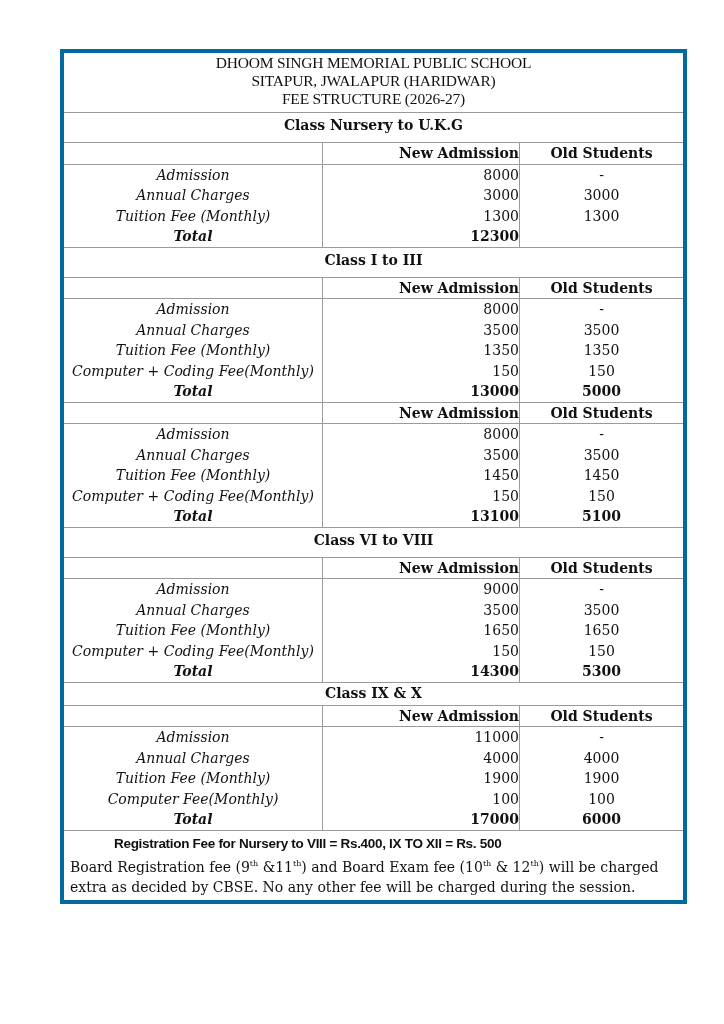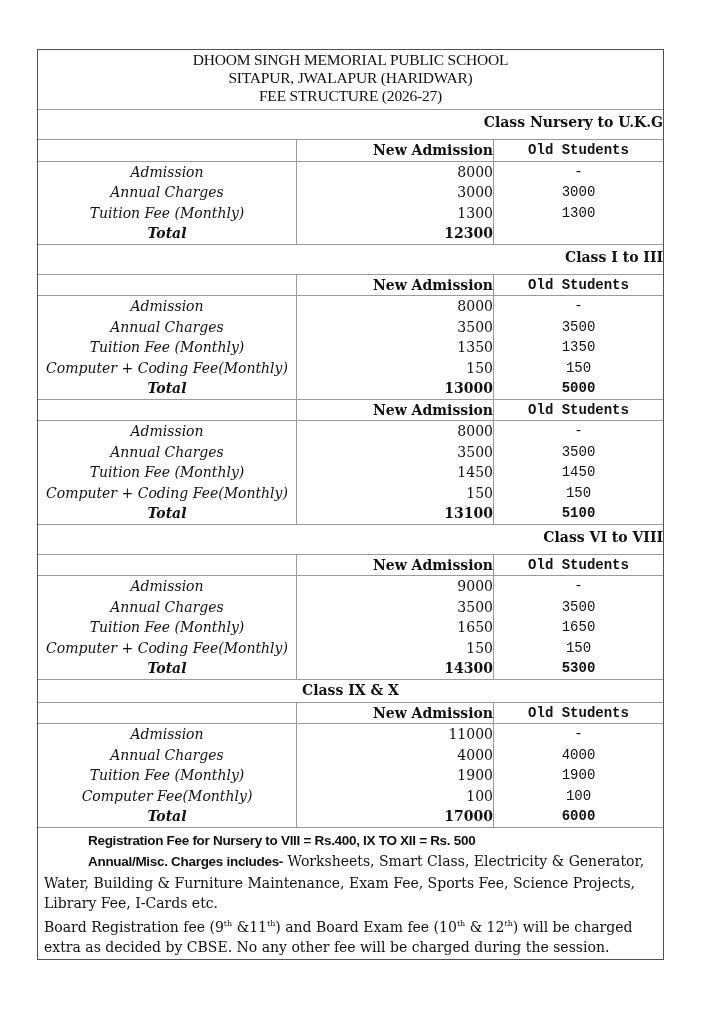--- a/index.html
+++ b/index.html
@@ -1,26 +1,26 @@
 <!DOCTYPE html>
 <html><head>
 <meta charset="utf-8">
 <style>
   html, body { margin: 0; padding: 0; background: #ffffff; }
   body { width: 724px; height: 1024px; position: relative; font-family: "DejaVu Serif", "Liberation Serif", serif; color: #111; }
-  .sheet { position: absolute; left: 37px; top: 49px; width: 627px; border: 1px solid #0369a1; box-sizing: border-box; }
+  .sheet { position: absolute; left: 60px; top: 49px; width: 627px; border: 4px solid #0369a1; box-sizing: border-box; }
   .title-block { text-align: center; border-bottom: 1px solid #9a9a9a; padding: 1px 0 1px 0; height: 60px; box-sizing: border-box; }
   .title-line { font-family: "Liberation Serif", serif; font-size: 15.5px; line-height: 18px; letter-spacing: -0.2px; }
   .sec-head { text-align: center; font-weight: bold; font-size: 14px; height: 23px; line-height: 21px; border-bottom: 1px solid #9a9a9a; box-sizing: border-box; }
-  .sec-head.tall { height: 30px; line-height: 24px; text-align: right; }
+  .sec-head.tall { height: 30px; line-height: 24px; }
   .row { display: flex; height: 20.5px; line-height: 20px; font-size: 14px; }
   .row.bordered { border-bottom: 1px solid #9a9a9a; }
   .row .c1 { width: 259px; text-align: center; border-right: 1px solid #9a9a9a; box-sizing: border-box; white-space: nowrap; font-style: italic; }
   .row .c2 { width: 197px; text-align: right; border-right: 1px solid #9a9a9a; box-sizing: border-box; }
-  .row .c3 { flex: 1; text-align: center; font-family: Liberation Mono, monospace; }
+  .row .c3 { flex: 1; text-align: center; }
   .row.hdr { font-weight: bold; }
   .row.tot { font-weight: bold; border-bottom: 1px solid #9a9a9a; }
   .notes { padding: 2px 6px 2px 6px; font-size: 14px; line-height: 20.5px; }
   .notes b { font-family: "Liberation Sans", sans-serif; font-weight: bold; font-size: 13.5px; letter-spacing: -0.3px; padding-left: 44px; }
   .notes sup { font-size: 8px; }
 </style>
 </head>
 <body>
 
 <div class="sheet">
@@ -174,16 +174,15 @@
         <div class="c3">100</div>
       </div>
       <div class="row tot">
         <div class="c1">Total</div>
         <div class="c2">17000</div>
         <div class="c3">6000</div>
       </div>
     </div>
   <div class="notes">
     <div><b>Registration Fee  for   Nursery to VIII = Rs.400,  IX TO XII = Rs. 500</b></div>
-    <div><b>Annual/Misc. Charges includes-</b><span> Worksheets, Smart Class, Electricity &amp; Generator, Water, Building &amp; Furniture Maintenance, Exam Fee, Sports Fee, Science Projects, Library Fee, I-Cards etc.</span></div>
     <div><span>Board Registration fee (9</span><sup>th</sup><span> &amp;11</span><sup>th</sup><span>) and Board Exam fee (10</span><sup>th</sup><span> &amp; 12</span><sup>th</sup><span>) will be charged extra as decided by CBSE. No any other fee will be charged during the session.</span></div>
   </div>
 </div>
 
 </body></html>

